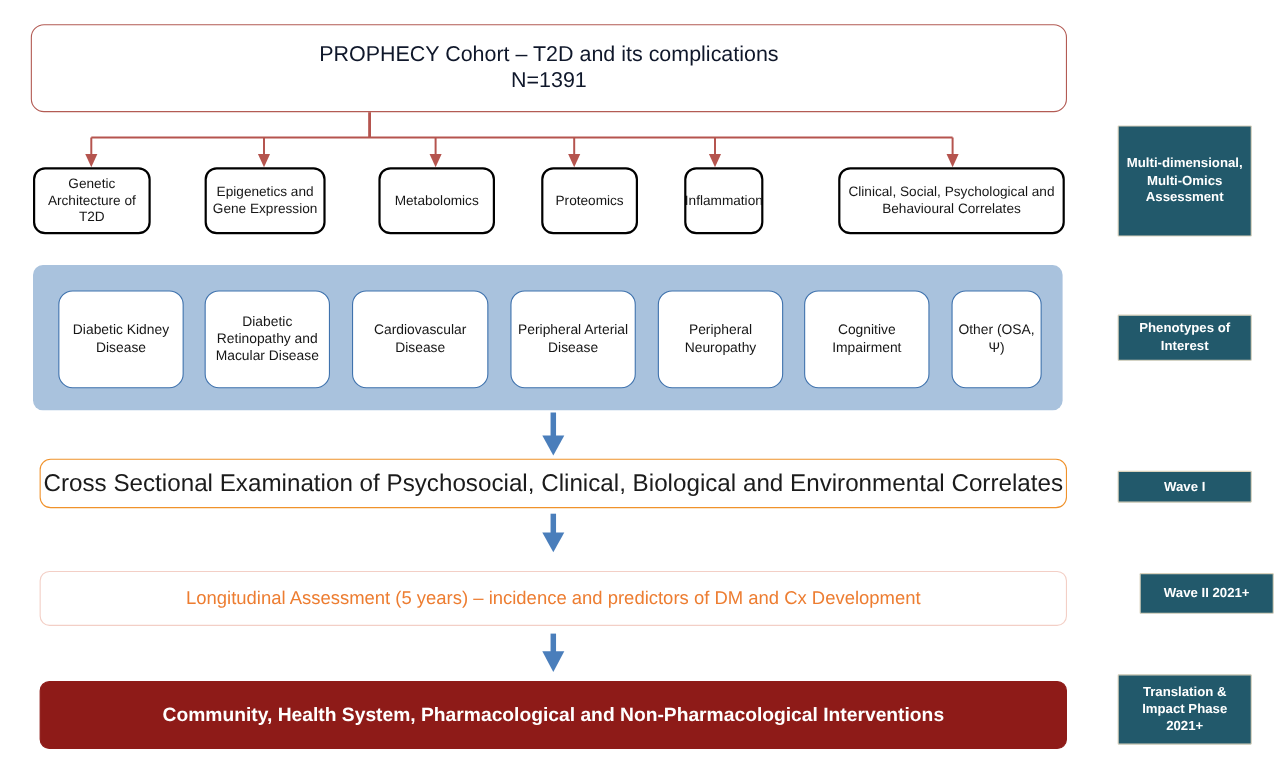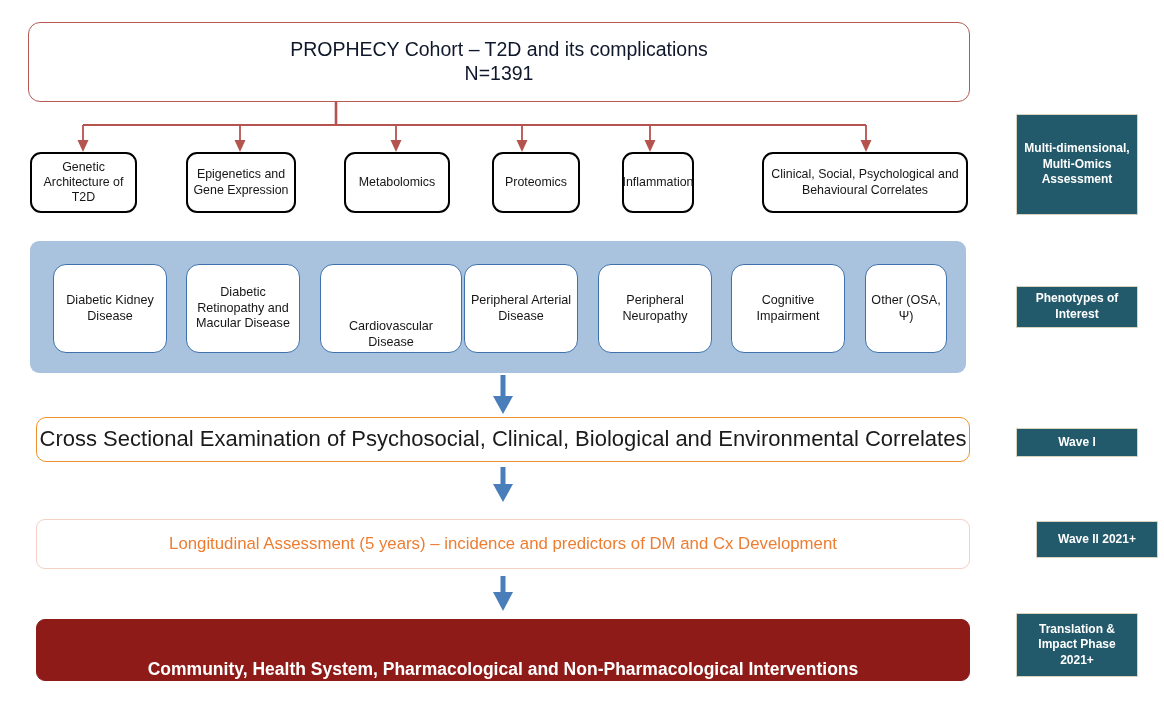--- a/index.html
+++ b/index.html
@@ -111,21 +111,20 @@
     left: 36px;
     top: 619px;
     width: 934px;
     height: 62px;
     background: #8e1b18;
     border: 1px solid #8e1b18;
     border-radius: 9px;
     font-size: 17.5px;
     font-weight: bold;
     color: #ffffff;
-    align-items: flex-end;
   }
 
   
   .phase-box {
     left: 1016px;
     width: 122px;
     background: #22596b;
     border: 1.5px solid #d9d2bd;
     border-radius: 1px;
     color: #ffffff;
@@ -214,21 +213,21 @@
   </div>
 
   <div class="pheno-band"></div>
 
   <div class="box pheno-box" style="left:53px;  width:114px;">
     <span>Diabetic Kidney Disease</span>
   </div>
   <div class="box pheno-box" style="left:186px; width:114px;">
     <span>Diabetic Retinopathy and Macular Disease</span>
   </div>
-  <div class="box pheno-box" style="left:320px; width:142px;align-items:flex-end;">
+  <div class="box pheno-box" style="left:320px; width:124px;">
     <span>Cardiovascular Disease</span>
   </div>
   <div class="box pheno-box" style="left:464px; width:114px;">
     <span>Peripheral Arterial Disease</span>
   </div>
   <div class="box pheno-box" style="left:598px; width:114px;justify-content:center;">
     <span>Peripheral Neuropathy</span>
   </div>
   <div class="box pheno-box" style="left:731px; width:114px;">
     <span>Cognitive Impairment</span>

